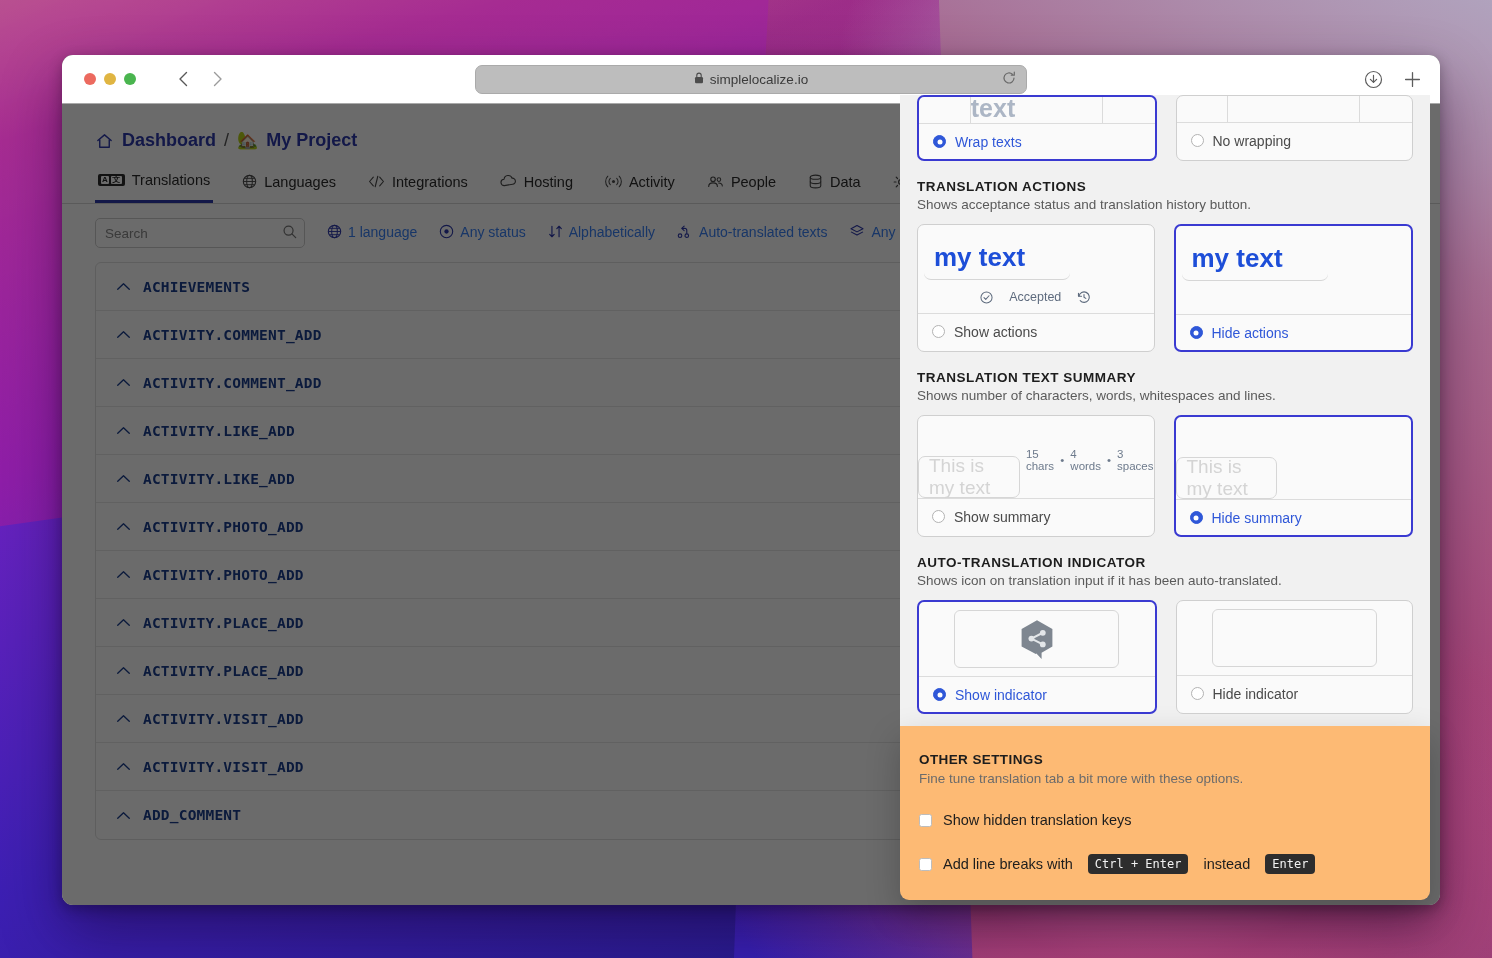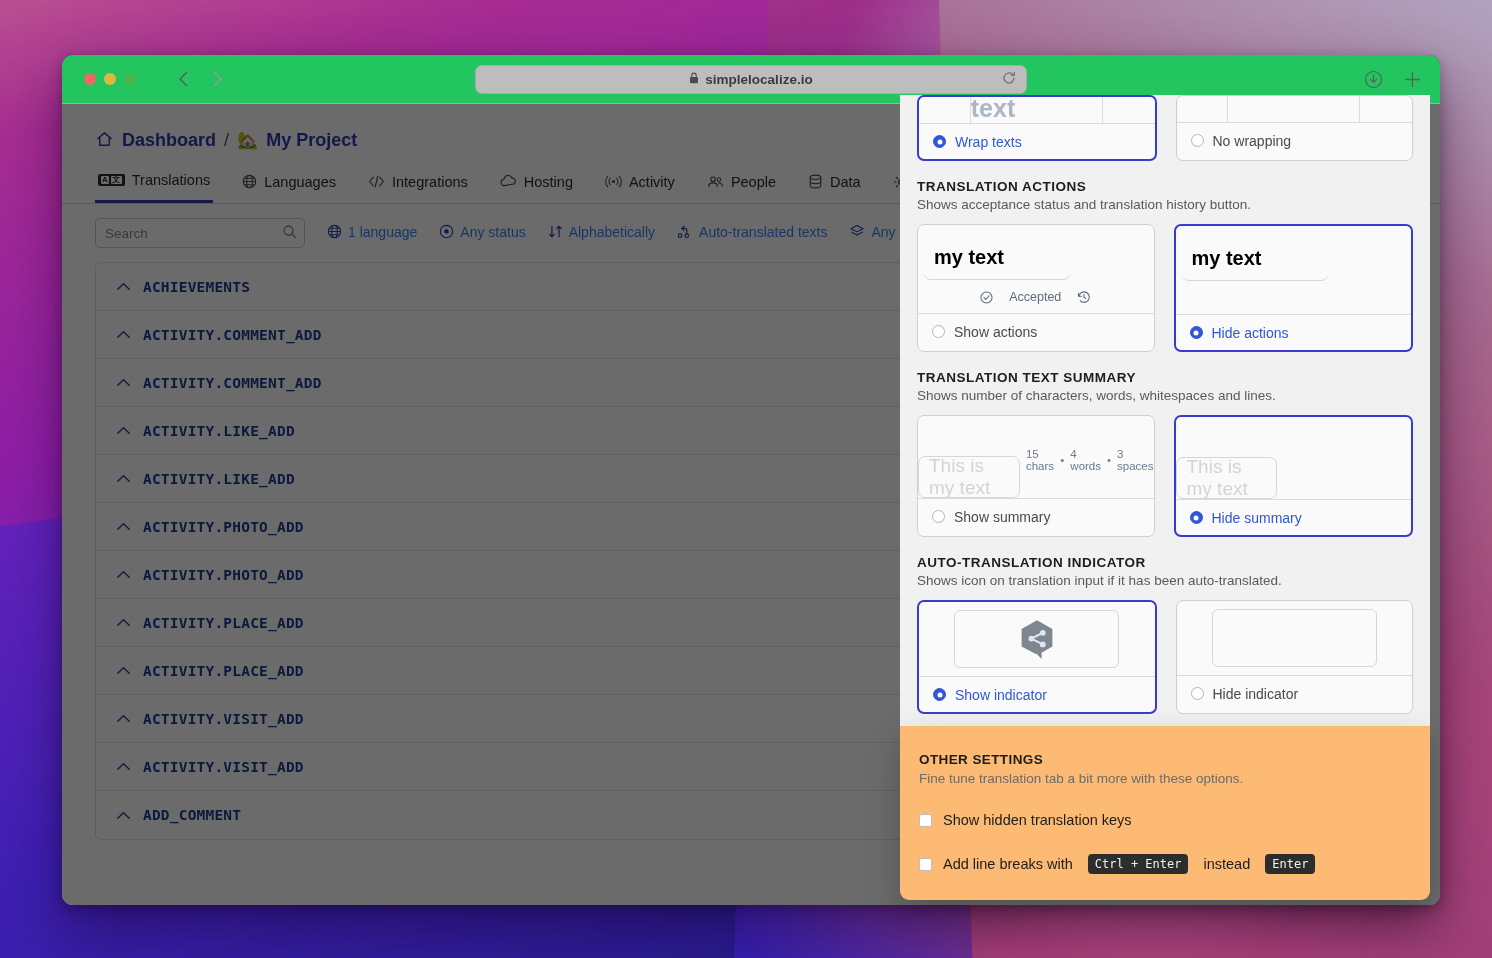--- a/index.html
+++ b/index.html
@@ -48,23 +48,23 @@
 
   
   .browser {
     position: absolute; left: 62px; top: 55px; width: 1378px; height: 850px;
     border-radius: 11px;
     box-shadow: 0 26px 60px rgba(20,0,40,.45), 0 4px 14px rgba(0,0,0,.30);
     overflow: hidden;
     background: #4e4e4e;
   }
   .titlebar {
-    height: 49px; background: #22c55e;
+    height: 49px; background: #ffffff;
     border-bottom: 1px solid #a9a9a9;
-    display: flex; align-items: center; position: relative; font-weight: bold;
+    display: flex; align-items: center; position: relative;
   }
   .traffic { display: flex; gap: 8px; margin-left: 22px; }
   .dot { width: 12px; height: 12px; border-radius: 50%; }
   .dot.red { background: #ec6a5f; }
   .dot.yellow { background: #e0b542; }
   .dot.green { background: #4ab54f; }
 
   .navbtns { display: flex; gap: 16px; margin-left: 38px; }
   .navbtn {
     width: 18px; height: 18px; display: flex; align-items: center; justify-content: center;
@@ -91,21 +91,21 @@
 
   
   .page {
     position: absolute; top: 49px; left: 0; right: 0; bottom: 0;
     background: #ffffff;
   }
   .page-inner { position: absolute; inset: 0; padding: 26px 0 0 0; }
   .dim { position: absolute; inset: 0; background: rgba(0,0,0,.58); z-index: 5; }
 
   .breadcrumb {
-    display: flex; align-items: flex-start; gap: 8px;
+    display: flex; align-items: flex-end; gap: 8px;
     padding-left: 33px; font-size: 18px; font-weight: 700; color: #2f3bad;
   }
   .breadcrumb .sep { color: #555; font-weight: 400; }
   .bc-link { color: #2f3bad; }
   .home-ico { display:flex; align-items:center; color:#2f3bad; }
   .emoji { font-size: 17px; }
 
   .tabsrow {
     margin-top: 16px; padding-left: 33px; display: flex; gap: 26px;
     border-bottom: 1px solid #d6d6d6; position: relative;
@@ -205,21 +205,21 @@
   .mini-narrow { width: 22%; }
   .mini-wide { flex: 1; display:flex; align-items:flex-start; justify-content:flex-start; }
   .mini-text {
     font-size: 25px; font-weight: 700; color: #8e9bb0; opacity: .72;
     line-height: .9;
   }
   .mock-input {
     border: 1px solid #d6d6d6; border-radius: 6px; height: 46px;
     display: flex; align-items: center; padding: 0 10px;
   }
-  .mock-ghost { font-size: 20px; font-weight: 700; color: #000000; }
+  .mock-ghost { font-size: 26px; font-weight: 700; color: #1d4ed8; }
   .mock-ghost2 { font-size: 17px; color: #d4d4d4; }
   .act-row {
     display: flex; align-items: center; justify-content: center; gap: 16px;
     font-size: 12.5px; color: #5e6b7e; height: 22px;
   }
   .act-row .ai { display:flex; align-items:center; }
   .summary-row {
     display: flex; align-items: center; justify-content: center;
     font-size: 11.5px; color: #6d7a8c; height: 22px; gap: 6px;
   }

